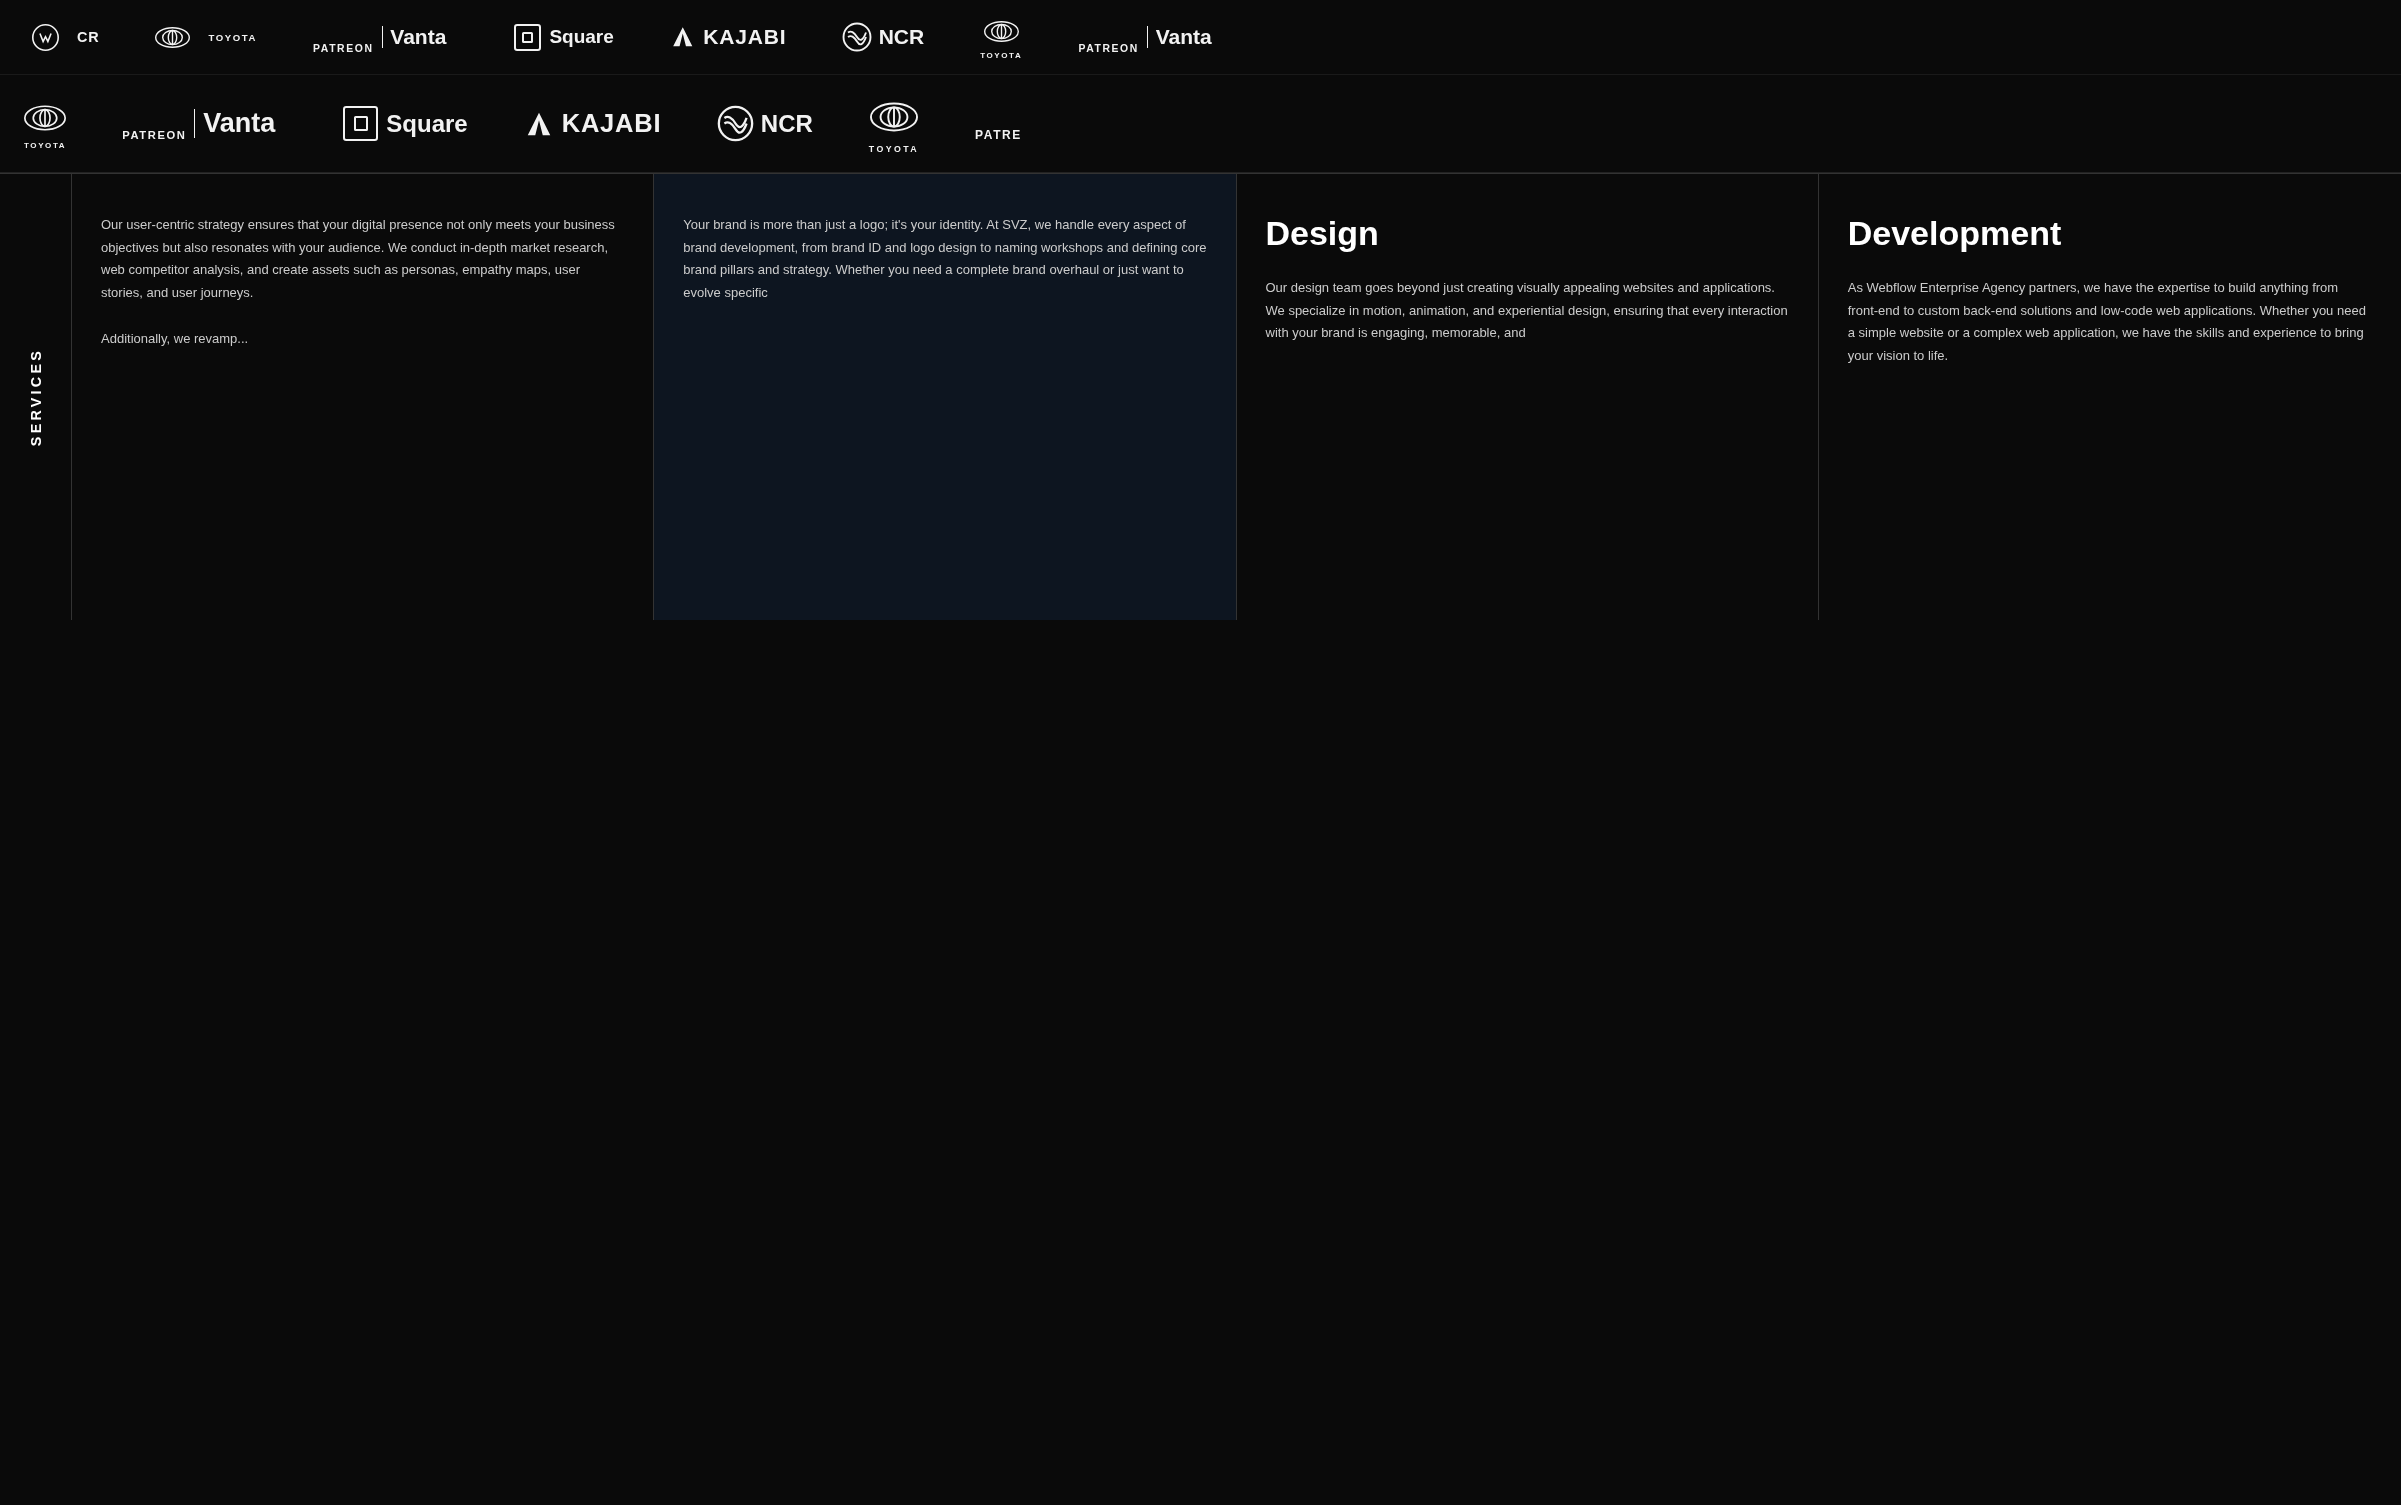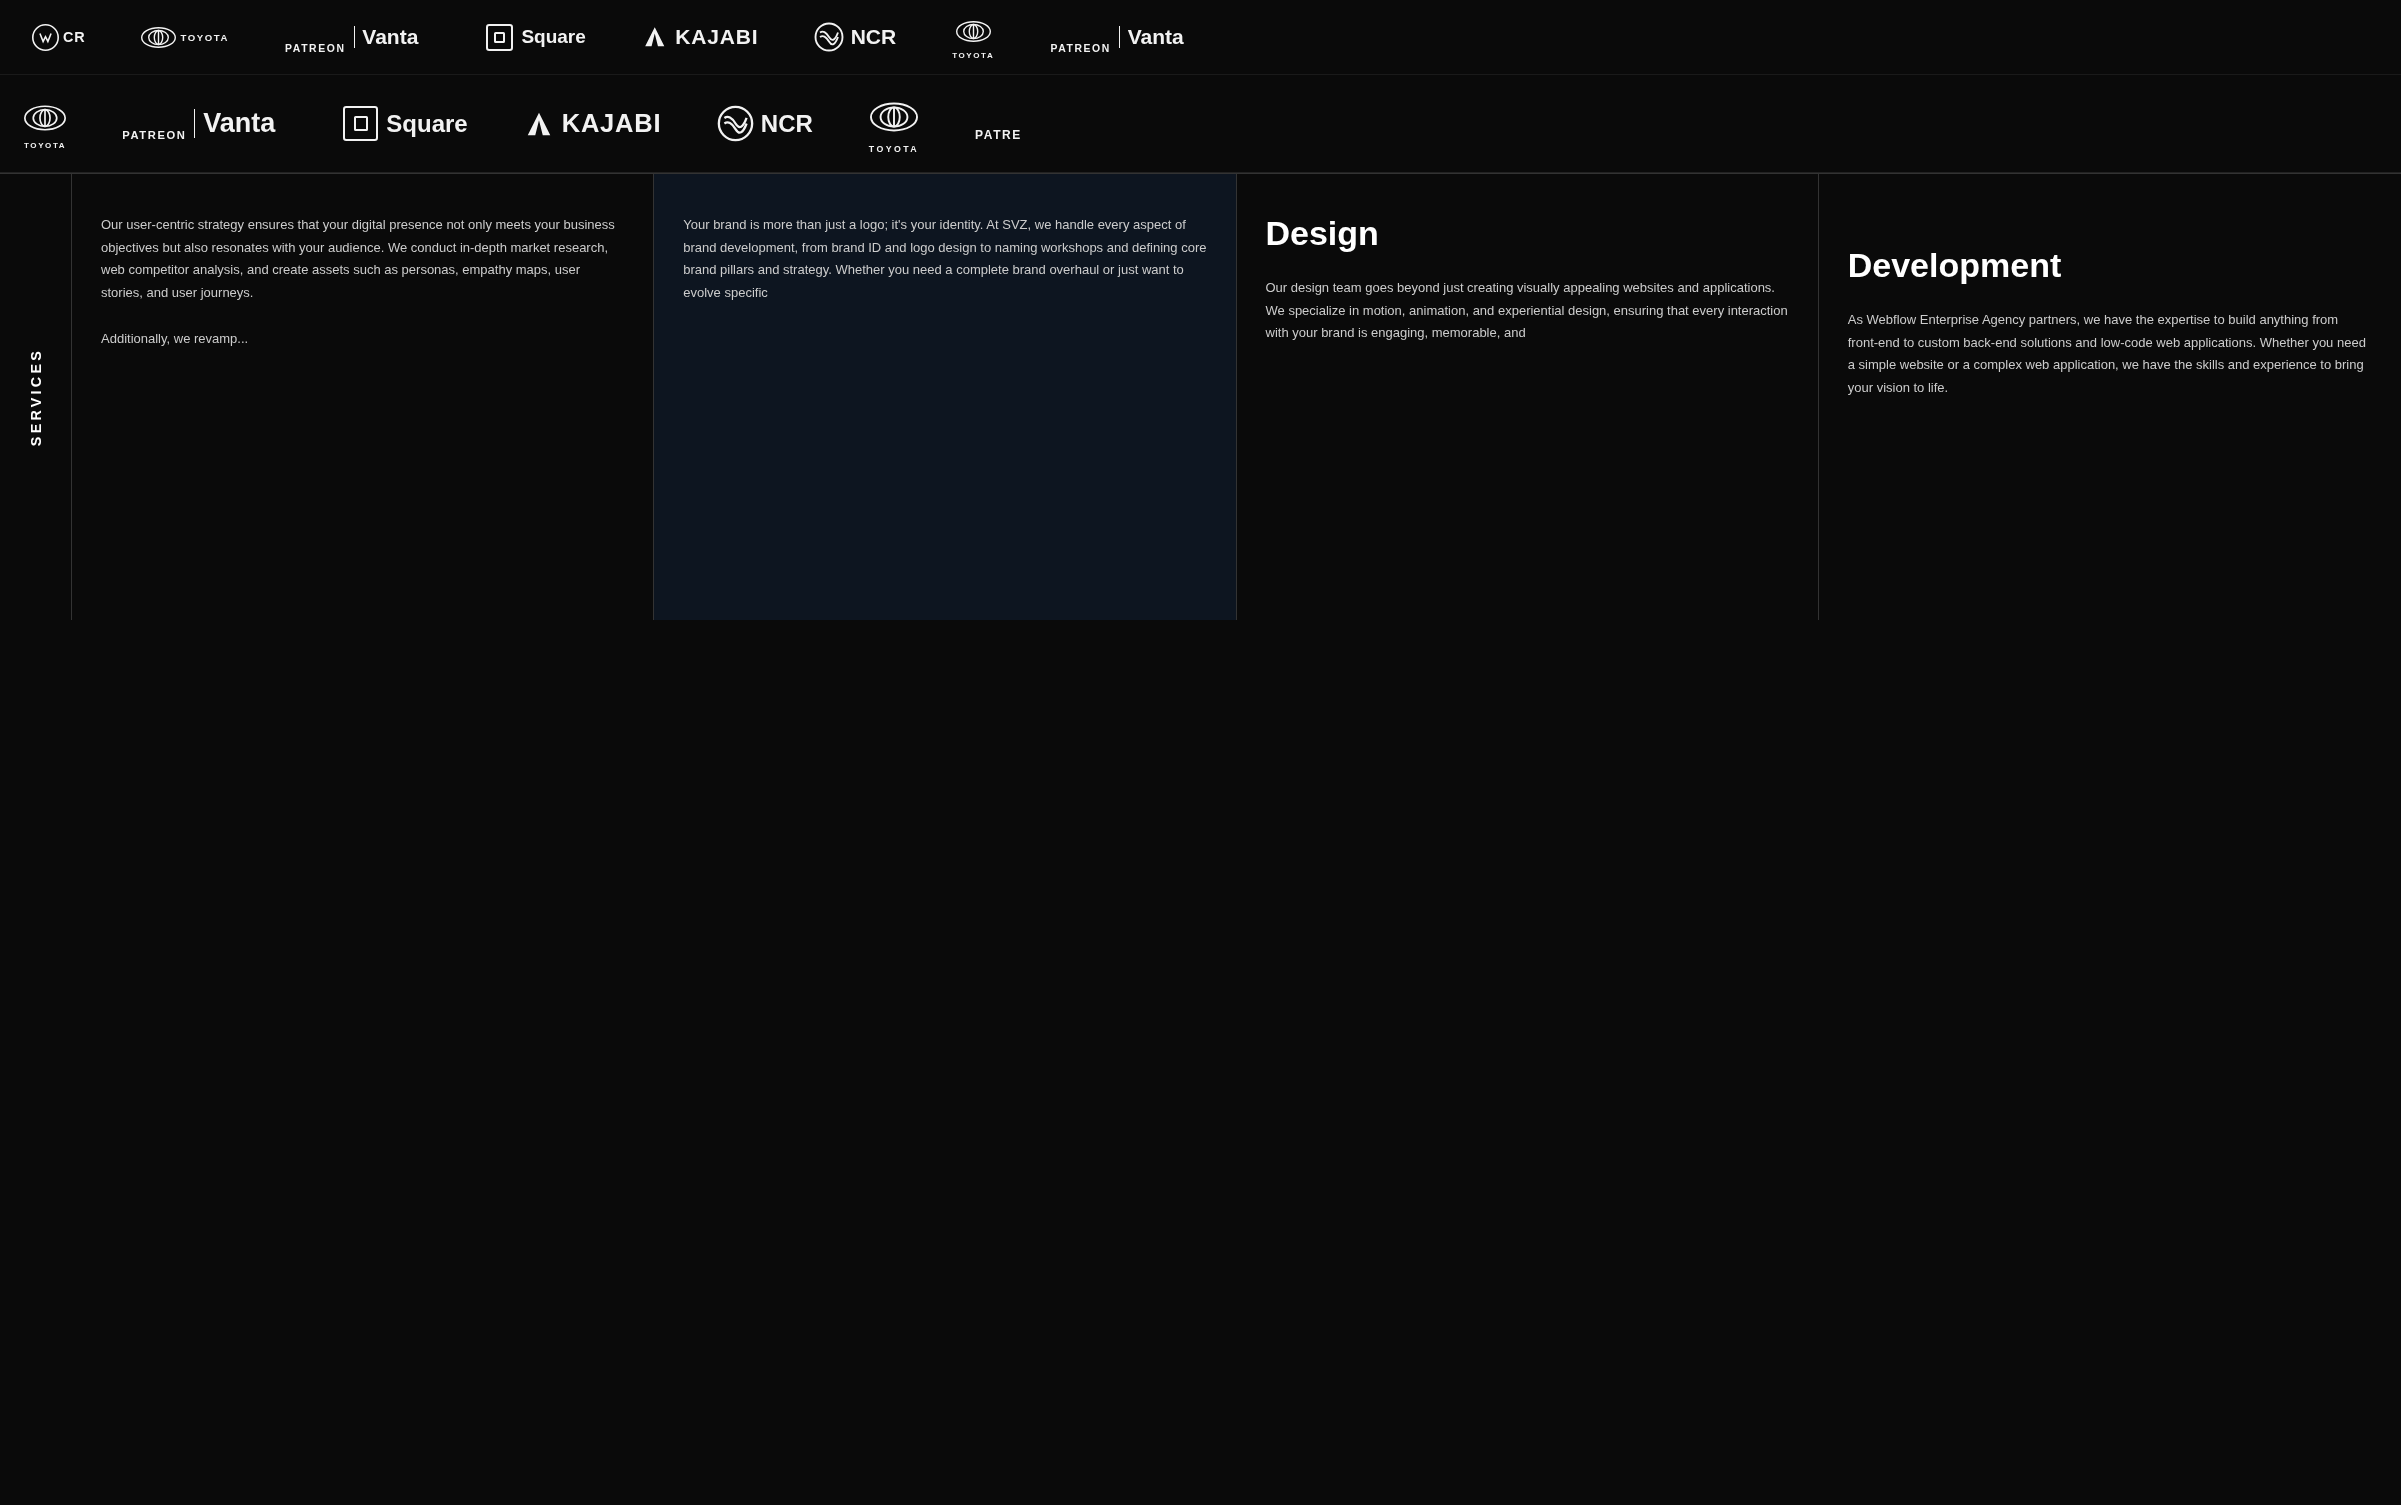--- a/index.html
+++ b/index.html
@@ -18,21 +18,21 @@
       padding: 14.4px 0;
       overflow: hidden;
       white-space: nowrap;
       display: flex;
       align-items: center;
     }
 
     .logo-item {
       display: inline-flex;
       align-items: center;
-      gap: 4px;
+      gap: 18px;
       color: #fff;
       font-size: 16px;
       font-weight: 600;
       white-space: nowrap;
       opacity: 0.95;
     }
 
     
     .logo-strip-2 {
       background: #0a0a0a;
@@ -79,21 +79,20 @@
     .service-card {
       padding: 40px 29px 32px 29px;
       border-right: 0.8px solid #333;
       display: flex;
       flex-direction: column;
       gap: 24px;
     }
 
     .service-card:last-child {
       border-right: none;
-      margin-top: 32px;
     }
 
     .service-card.highlighted {
       background: #0d1520;
     }
 
     .service-card-title {
       font-size: 34px;
       font-weight: 700;
       color: #ffffff;

